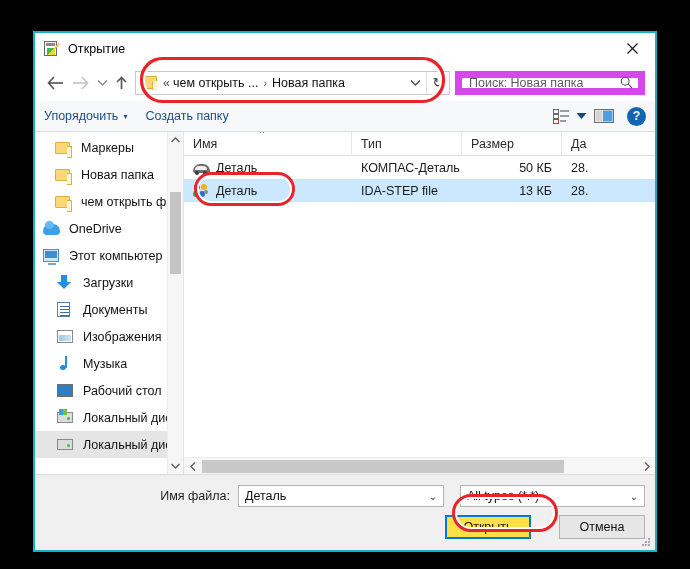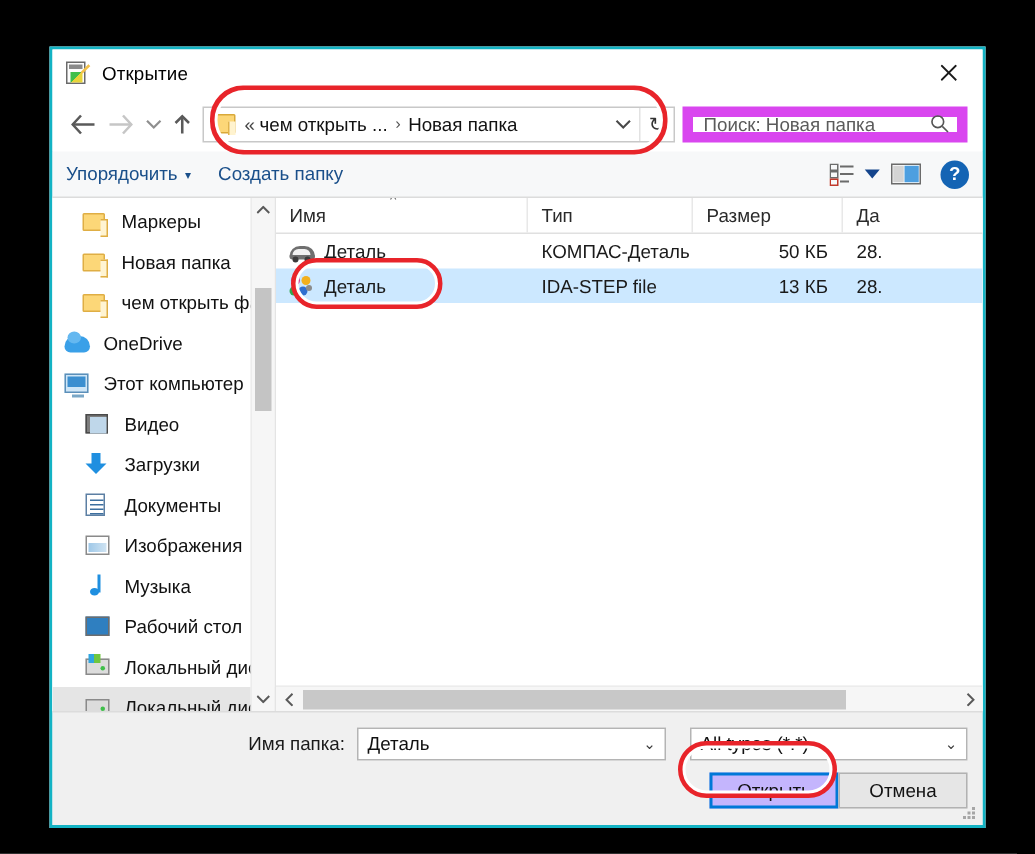--- a/index.html
+++ b/index.html
@@ -241,21 +241,21 @@
   .combo .cv { width: 20px; display: flex; align-items: center; justify-content: center; color: #3a3a3a; font-size: 10px; }
   .combo.filename { flex: 0 0 206px; }
   .combo.filter { flex: 0 0 185px; margin-left: 16px; }
 
   .btnrow { position: absolute; right: 10px; bottom: 11px; display: flex; }
   .btn {
     width: 86px; height: 24px; font-size: 12.5px; color: #111;
     background: #e6e6e6; border: 1px solid #b2b2b2;
     display: flex; align-items: center; justify-content: center;
   }
-  .btn.default { border: 2px solid #0078d7; background: #c4b5fd; margin-right: 0; }
+  .btn.default { border: 2px solid #0078d7; background: #fde047; margin-right: 28px; }
   .grip { position: absolute; right: 3px; bottom: 2px; width: 10px; height: 10px; }
   .grip i { position: absolute; width: 2px; height: 2px; background: #a6a6a6; }
 
   
   .redbox {
     position: absolute; border: 4px solid #e8242a; border-radius: 22px;
     pointer-events: none; background: transparent;
     box-shadow: 0 0 0 1px rgba(255,255,255,.0);
   }
   .redbox::after {
@@ -400,26 +400,20 @@
               <span class="ico">
                 <span class="ic-cloud" style="position: absolute;"></span>
               </span>
               <span>OneDrive</span>
             </div>
             <div class="nav-item ">
               <span class="ico">
                 <span class="ic-pc" style="position: absolute;"></span>
               </span>
               <span>Этот компьютер</span>
-            </div>
-            <div class="nav-item indent2">
-              <span class="ico">
-                <span class="ic-video" style="position: absolute;"></span>
-              </span>
-              <span>Видео</span>
             </div>
             <div class="nav-item indent2">
               <span class="ico">
                 <span class="ic-dl" style="position: absolute;"></span>
               </span>
               <span>Загрузки</span>
             </div>
             <div class="nav-item indent2">
               <span class="ico">
                 <span class="ic-doc" style="position: absolute;"></span>
@@ -532,21 +526,21 @@
                 <path d="M1 0.5 L5 4.5 L1 8.5" fill="none" stroke="#5a5a5a" stroke-width="1.3"></path>
               </svg>
           </div>
         </div>
       </div>
     </div>
 
     <div class="footer">
       <div class="frow-name">
         <div style="flex:1 1 auto"></div>
-        <span class="fname-label">Имя папка:</span>
+        <span class="fname-label">Имя файла:</span>
         <div class="combo filename">
           <span class="val">Деталь</span>
           <span class="cv">⌄</span>
         </div>
         <div class="combo filter">
           <span class="val">All types (*.*)</span>
           <span class="cv">⌄</span>
         </div>
       </div>
 

